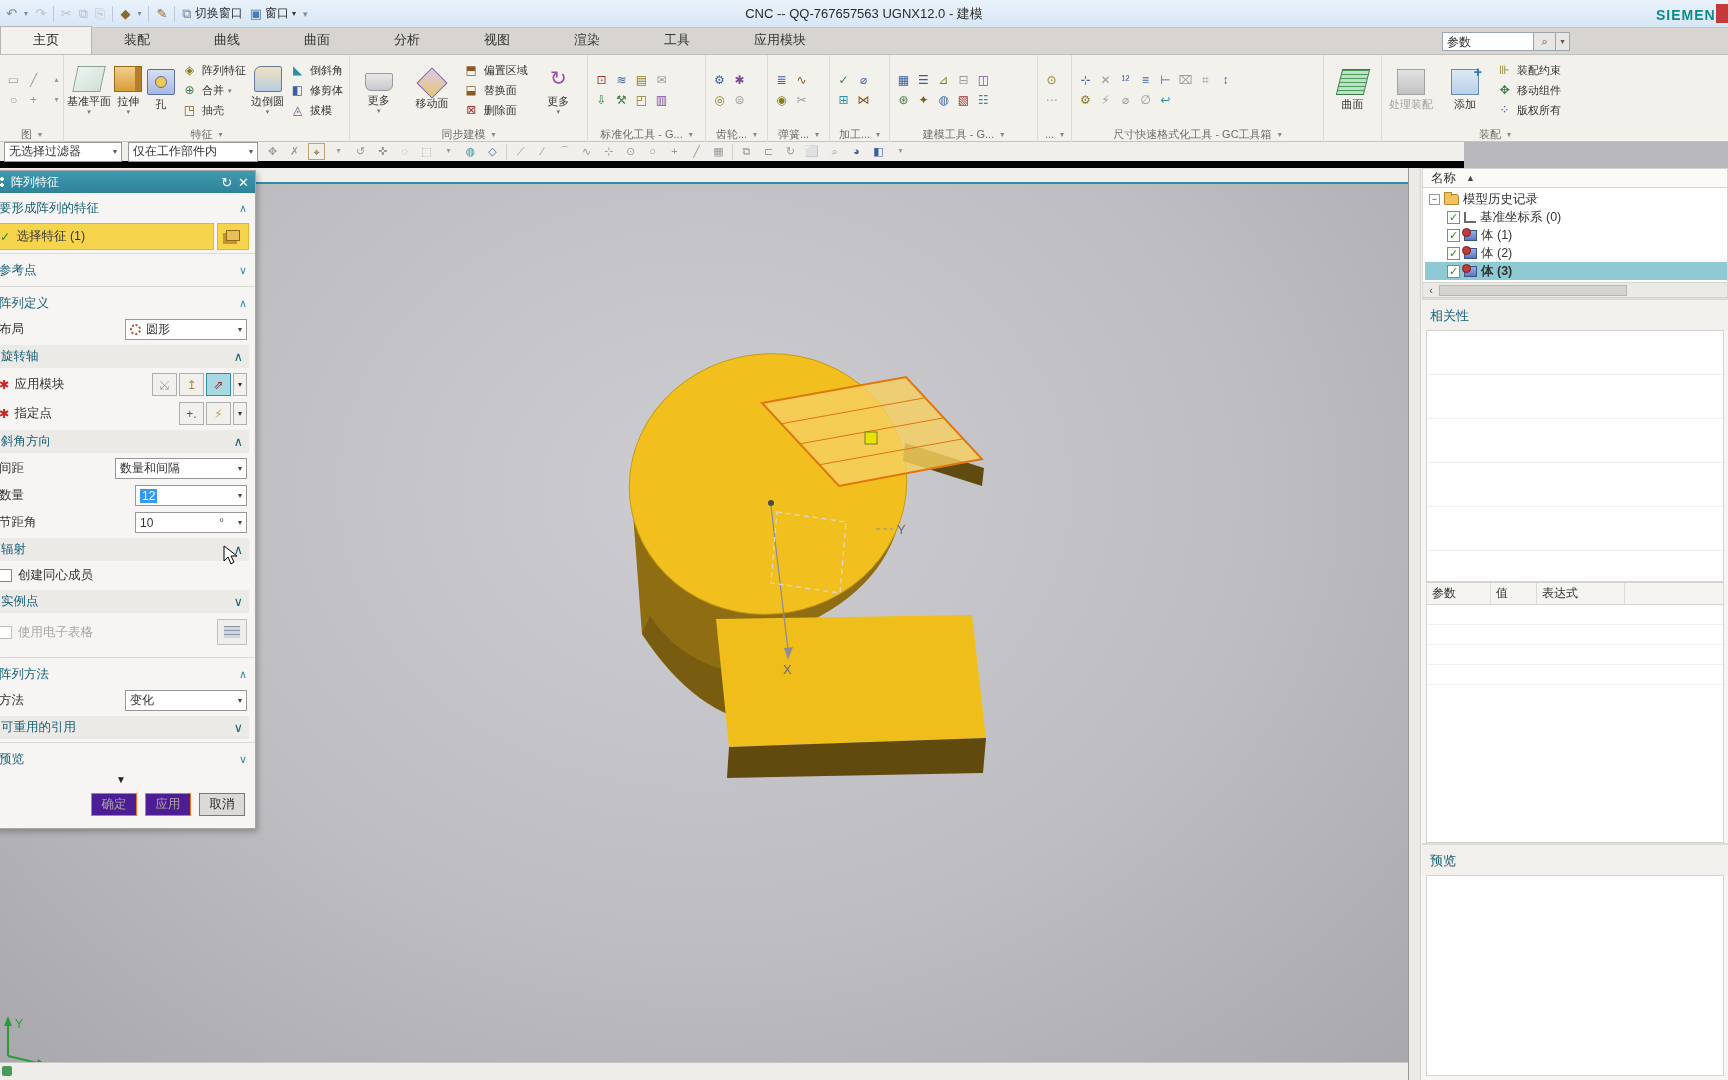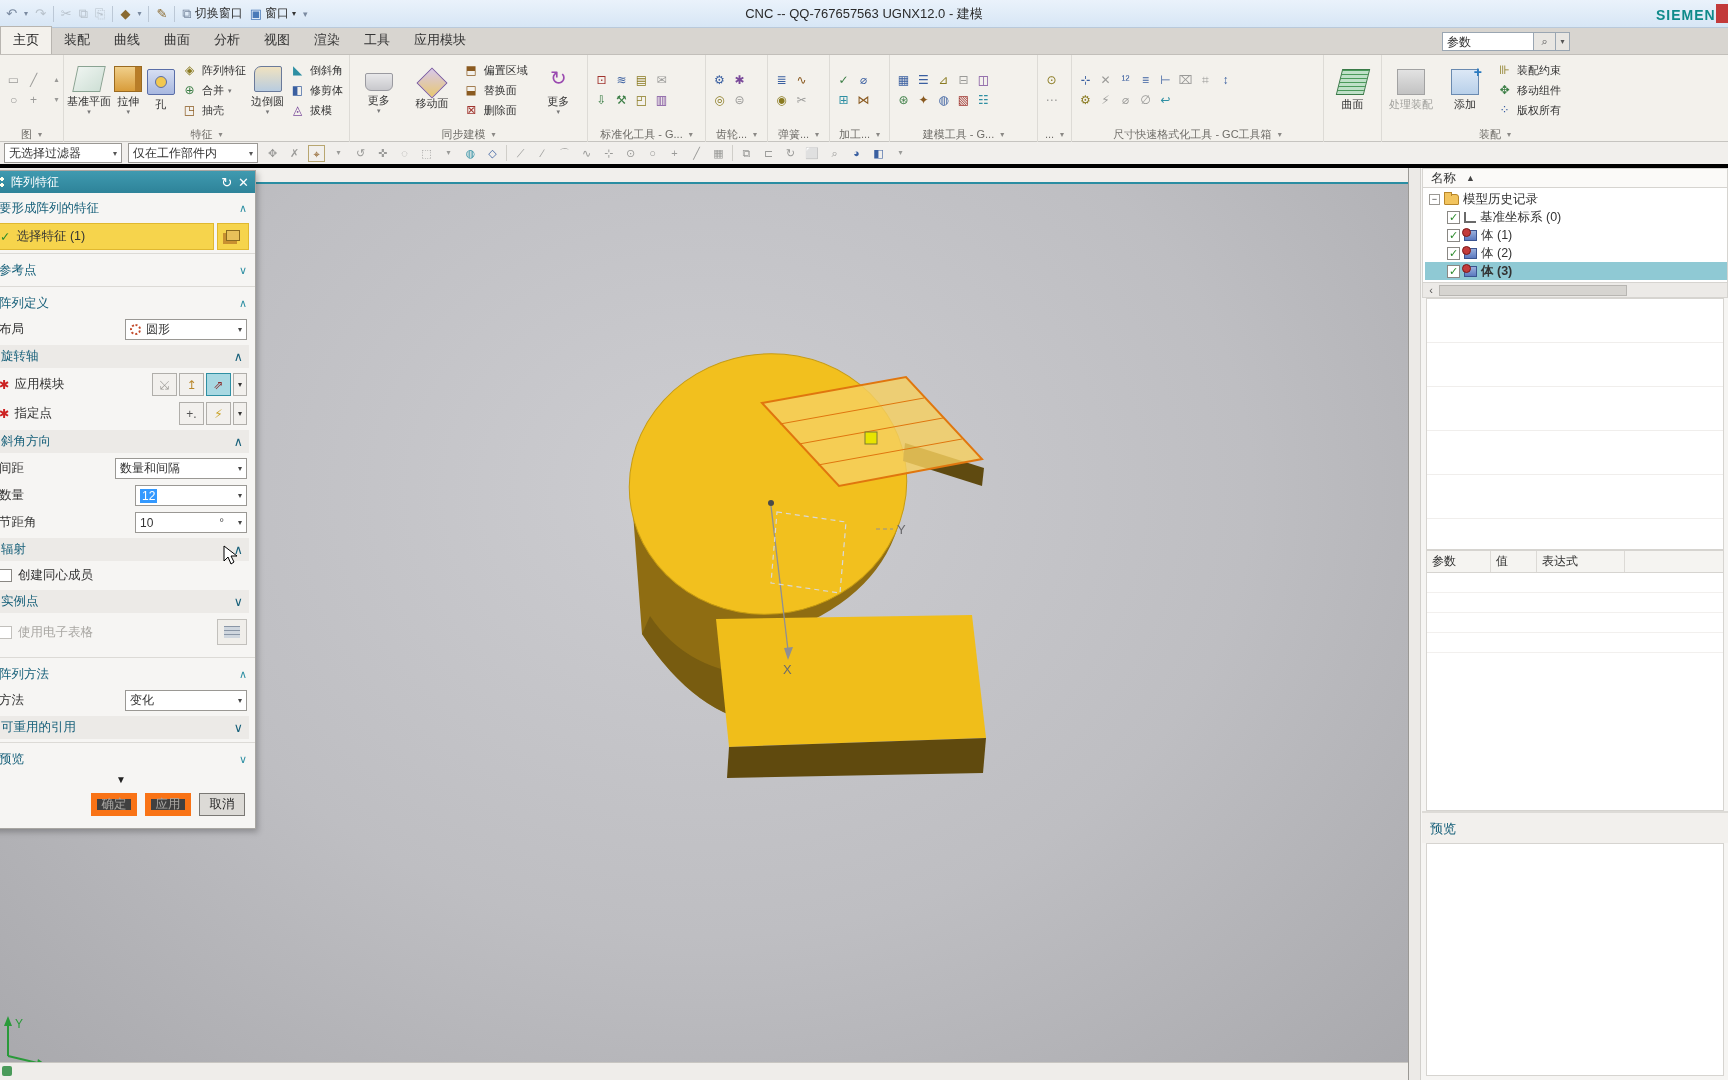--- a/index.html
+++ b/index.html
@@ -17,21 +17,21 @@
   .qat .qi.dis { color:#b8c2cc; }
   .qat .sep { width:1px; height:16px; background:#bcc8d6; }
   .qat .qtxt { font-size:12px; color:#333; display:flex; align-items:center; gap:3px; }
   .win-title { position:absolute; left:0; right:0; text-align:center; font-size:13px; color:#2a2a2a; pointer-events:none; }
   .brand { position:absolute; right:2px; top:7px; font-size:14px; font-weight:bold; letter-spacing:1px; color:#0f8a8a; }
   .red-flag { position:absolute; right:0; top:4px; width:12px; height:19px; background:#c23a3a; }
 
   
   .tabrow { position:absolute; left:0; top:28px; width:1728px; height:27px;
     background:#d8d5d0; border-bottom:1px solid #c2bfba; display:flex; align-items:flex-end; }
-  .tab { padding:4px 12px 5px; font-size:13px; color:#333; cursor:pointer; }
+  .tab { padding:4px 32px 5px; font-size:13px; color:#333; cursor:pointer; }
   .tab.active { background:#f3f1ec; border:1px solid #b8b5b0; border-bottom:none; color:#1c1c1c; }
   .finder { position:absolute; right:158px; top:32px; display:flex; align-items:center; }
   .finder .fbox { width:92px; height:19px; background:#fff; border:1px solid #9aa6b2; font-size:12px; padding:1px 4px; color:#333; }
   .finder .fbtn { width:22px; height:19px; background:#e8e6e2; border:1px solid #9aa6b2; border-left:none;
     font-size:11px; text-align:center; color:#555; line-height:17px; }
 
   
   .ribbon { position:absolute; left:0; top:55px; width:1728px; height:87px; background:#f3f1ec;
     border-bottom:1px solid #c6c4c0; display:flex; }
   .rgroup { height:87px; border-right:1px solid #dddbd6; display:flex; flex-direction:column; flex:none; }
@@ -58,22 +58,22 @@
   .ic-hole:after { content:""; position:absolute; left:7px; top:6px; width:10px; height:10px; border-radius:50%; background:#f2c850; border:1px solid #5a6ea8; }
   .ic-blend { background:linear-gradient(#f0e2c0,#b8cce0); border:1px solid #6a7a9a; border-radius:7px 2px 2px 2px; }
   .ic-more { background:linear-gradient(#e8e8ea,#c8c8cc); border:1px solid #9a9aa0; border-radius:2px 2px 6px 6px; height:18px; margin-top:6px; }
   .ic-moveface { background:linear-gradient(135deg,#d8c8ea,#e8c870); border:1px solid #7a5aa0; transform:rotate(45deg); width:22px; height:22px; margin:2px 3px; }
   .ic-surface { background:repeating-linear-gradient(0deg,#bfe0c8 0 3px,#4a9a5a 3px 4px),repeating-linear-gradient(90deg,transparent 0 5px,#4a9a5a 5px 6px); border:1px solid #3a7a48; transform:skewX(-14deg); }
   .ic-asm { background:linear-gradient(#e2e2e2,#c2c2c2); border:1px solid #a2a2a2; }
   .ic-add { background:linear-gradient(#dce8f6,#b8d0ea); border:1px solid #6a8ab0; }
   .ic-add:after { content:"+"; position:absolute; right:-4px; top:-6px; color:#2a7ac0; font-weight:bold; font-size:14px; }
 
   
-  .selbar { position:absolute; left:0; top:142px; width:1728px; height:26px; background:#f1efec;
-    border-bottom:4px solid #000000; display:flex; align-items:center; gap:6px; padding:0 4px; }
+  .selbar { position:absolute; left:0; top:142px; width:1464px; height:26px; background:#f1efec;
+    border-bottom:7px solid #000000; display:flex; align-items:center; gap:6px; padding:0 4px; }
   .combo { height:20px; background:#fff; border:1px solid #9a9894; display:flex; align-items:center;
     justify-content:space-between; font-size:12px; padding:0 4px; cursor:pointer; }
   .combo .dd { font-size:8px; color:#555; margin-left:6px; }
   .selicons { display:flex; align-items:center; gap:5px; }
   .selicons .mi { font-size:11px; }
   .vsep { width:1px; height:16px; background:#d0cec9; }
 
   
   .main { position:absolute; left:0; top:168px; width:1408px; height:894px; background:#f1efec; }
   .viewport { position:absolute; left:0; top:14px; width:1408px; height:880px;
@@ -128,21 +128,21 @@
   .cbrow { display:flex; align-items:center; gap:6px; padding:4px 8px 4px 12px; font-size:12.5px; cursor:pointer; }
   .cb { width:13px; height:13px; background:#fff; border:1px solid #8a8884; }
   .cbrow.dis { color:#a8a6a2; }
   .cbrow.dis .cb { border-color:#c2c0bc; }
   .sheetbtn { margin-left:auto; width:30px; height:26px; background:#f0eeea; border:1px solid #c2c0bc; position:relative; cursor:pointer; }
   .sheet { position:absolute; left:6px; top:6px; width:16px; height:12px;
     background:repeating-linear-gradient(0deg,#cfd6de 0 3px,#8a96a6 3px 4px),repeating-linear-gradient(90deg,transparent 0 4px,#8a96a6 4px 5px); }
   .collapse { text-align:center; padding:2px 0; color:#222; font-size:10px; cursor:pointer; }
   .dlg-btns { display:flex; justify-content:flex-end; gap:8px; padding:6px 10px 8px; }
   .dbtn { min-width:46px; height:23px; font-size:12.5px; display:flex; align-items:center; justify-content:center; cursor:pointer; }
-  .dbtn.dis { background:#404040; border:6px solid #f97316; color:#a8a6a2; }
+  .dbtn.dis { background:#4c1d95; border:1px solid #f97316; color:#a8a6a2; }
   .dbtn.en { background:#dcdad6; border:1px solid #7a7874; color:#222; }
   .cursor { position:absolute; right:16px; top:352px; z-index:5; }
 
   
   .rpanel { position:absolute; left:1408px; top:168px; width:320px; height:912px; background:#f6f5f3;
     border-left:1px solid #9a9894; display:flex; flex-direction:column; }
   .rp-sash { position:absolute; left:0; top:0; width:12px; height:912px; background:#eceae7; border-right:1px solid #d2d0cc; }
   .rp-inner { margin-left:13px; display:flex; flex-direction:column; height:100%; }
   .rp-header { height:26px; display:flex; align-items:center; gap:8px; padding:0 8px; font-size:13px; color:#222; background:#f2f0ed; }
   .rp-hicon { width:12px; height:12px; border:1.5px solid #555; }
@@ -811,20 +811,21 @@
         <span class="tcb">✓</span>
         <span class="bodyic"></span>
         <span style="font-weight:bold">体 (3)</span>
       </div>
     </div>
     <div class="hscroll">
       <span class="arrow">‹</span>
       <span class="thumb"></span>
     </div>
 
+    <div class="rp-sec"><span>相关性</span></div>
     <div class="rp-box" style="height:252px">
       <div class="rp-line"></div>
         <div class="rp-line"></div>
         <div class="rp-line"></div>
         <div class="rp-line"></div>
         <div class="rp-line"></div>
     </div>
 
     <div class="dtable">
       <div class="dt-head">

